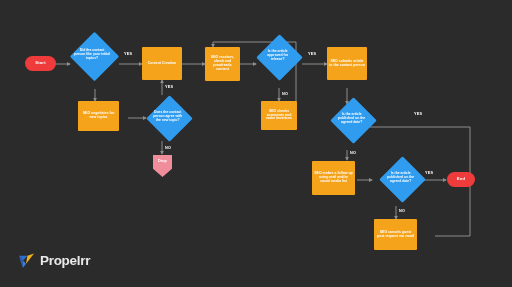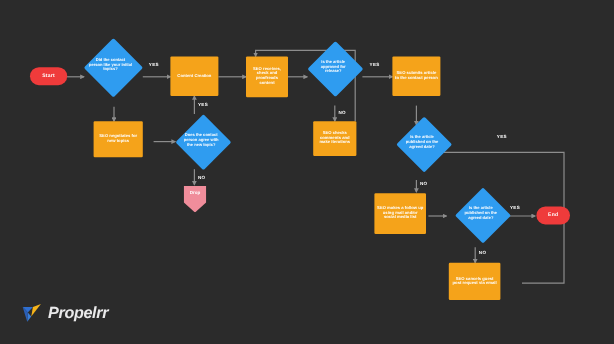--- a/index.html
+++ b/index.html
@@ -102,21 +102,20 @@
     height: 19px;
     position: relative;
     flex: none;
   }
   #brand .wordmark {
     color: #e9e9ea;
     font-size: 13.5px;
     font-weight: 700;
     letter-spacing: -0.3px;
     line-height: 1;
-    font-style: italic;
   }
 </style>
 </head>
 <body>
 
 <div id="canvas">
 
   <svg id="edges" viewBox="0 0 512 287" xmlns="http://www.w3.org/2000/svg">
     <defs>
       <marker id="ah" markerWidth="4" markerHeight="4" refX="3.2" refY="2" orient="auto" markerUnits="strokeWidth">

